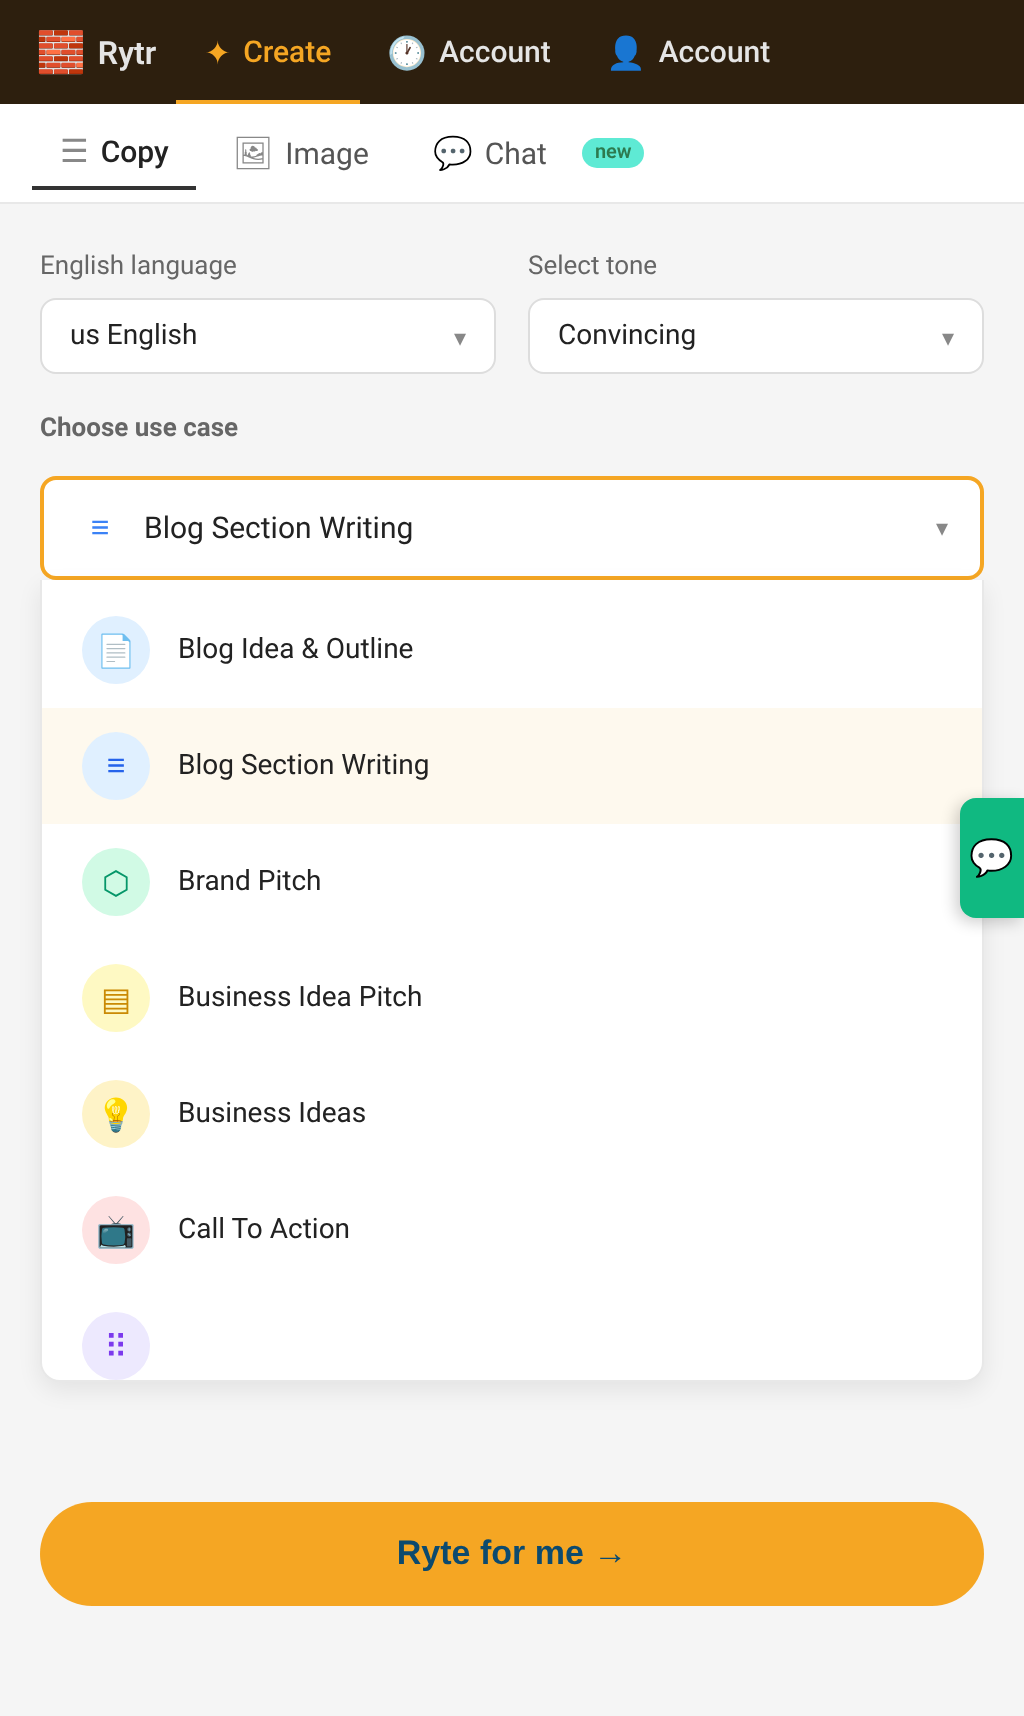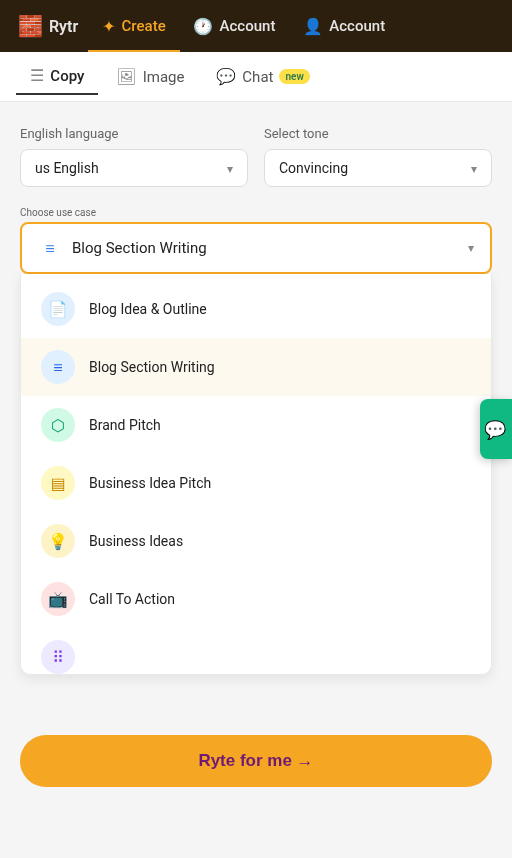--- a/index.html
+++ b/index.html
@@ -79,26 +79,27 @@
       position: relative;
     }
     .sub-nav-item.active {
       color: #222;
       font-weight: 500;
       border-bottom: 2px solid #333;
       border-radius: 0;
     }
     .sub-nav-icon { font-size: 16px; color: #888; }
     .badge {
-      background: #fde047;
+      background: #5eead4;
       color: #2d7a4f;
       font-size: 10px;
       padding: 2px 6px;
       border-radius: 10px;
       font-weight: 600;
+      margin-left: 12px;
     }
 
     
     .main-content {
       padding: 24px 20px;
       background: #f5f5f5;
     }
 
     
     .selectors-row {
@@ -124,23 +125,24 @@
       color: #222;
       display: flex;
       align-items: flex-end;
       justify-content: space-between;
       cursor: pointer;
     }
     .dropdown-arrow { color: #888; font-size: 12px; }
 
     
     .use-case-label {
-      font-size: 10px;
+      font-size: 13px;
       color: #666;
-      margin-bottom: 4px;
+      margin-bottom: 16px;
+      font-weight: bold;
     }
     .use-case-dropdown {
       width: 100%;
       background: #fff;
       border: 2px solid #f5a623;
       border-radius: 8px;
       padding: 12px 16px;
       font-size: 15px;
       color: #222;
       display: flex;
@@ -220,21 +222,21 @@
     .icon-purple { background: #ede9fe; color: #7c3aed; }
 
     
     .bottom-area {
       padding: 16px 20px 20px;
       background: #f5f5f5;
     }
     .ryte-btn {
       width: 100%;
       background: #f5a623;
-      color: #701a75;
+      color: #0c4a6e;
       border: none;
       border-radius: 30px;
       padding: 16px;
       font-size: 17px;
       font-weight: 600;
       cursor: pointer;
       display: flex;
       align-items: center;
       justify-content: center;
       gap: 8px;

